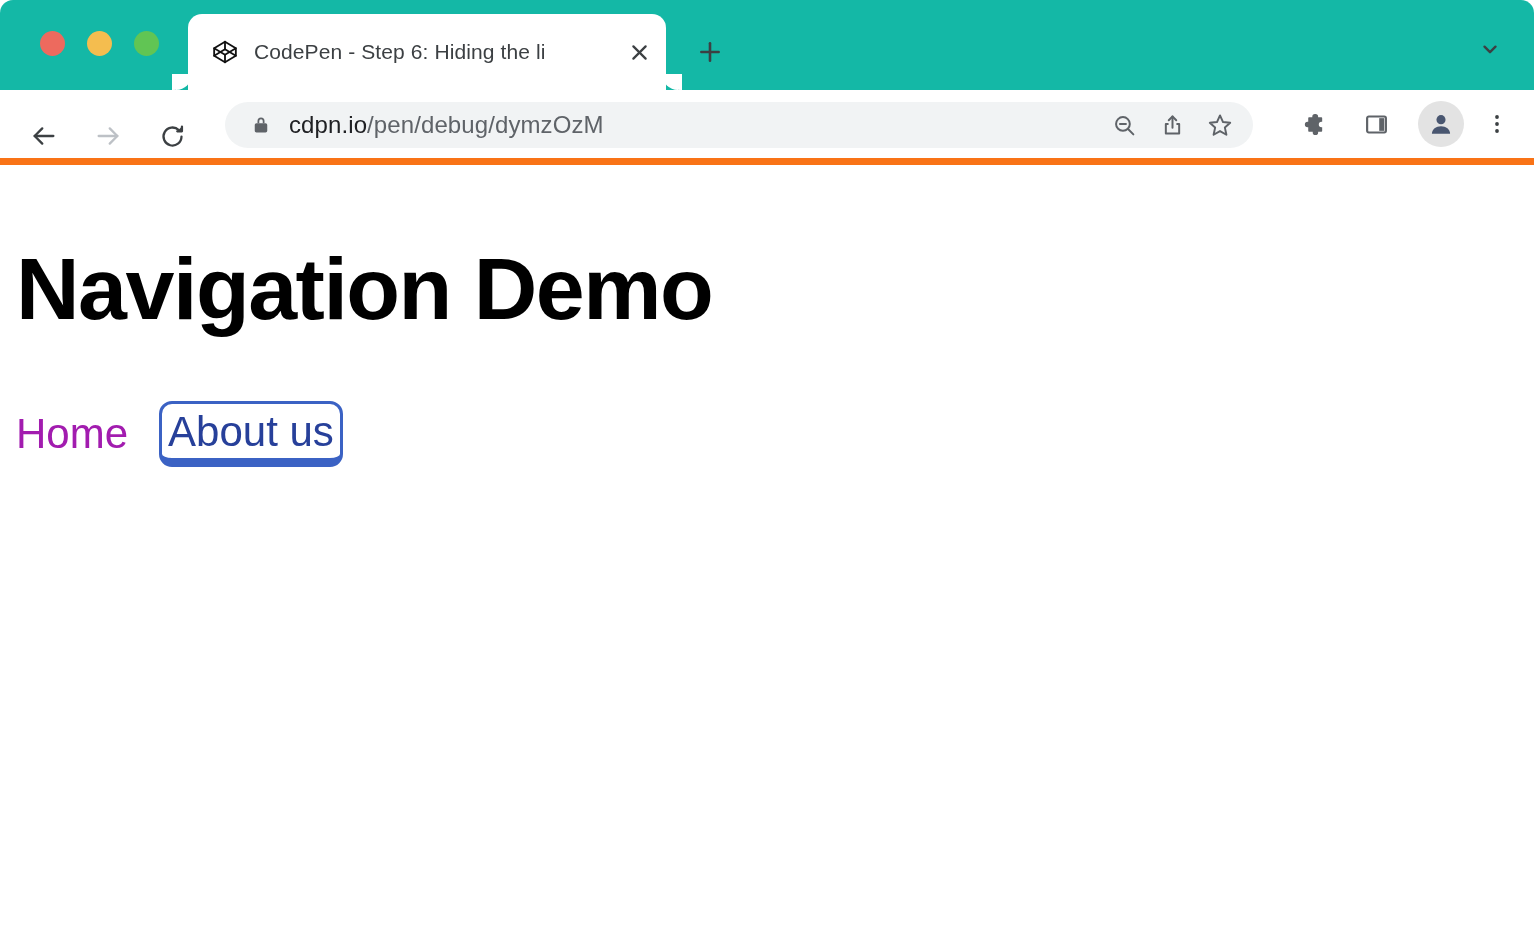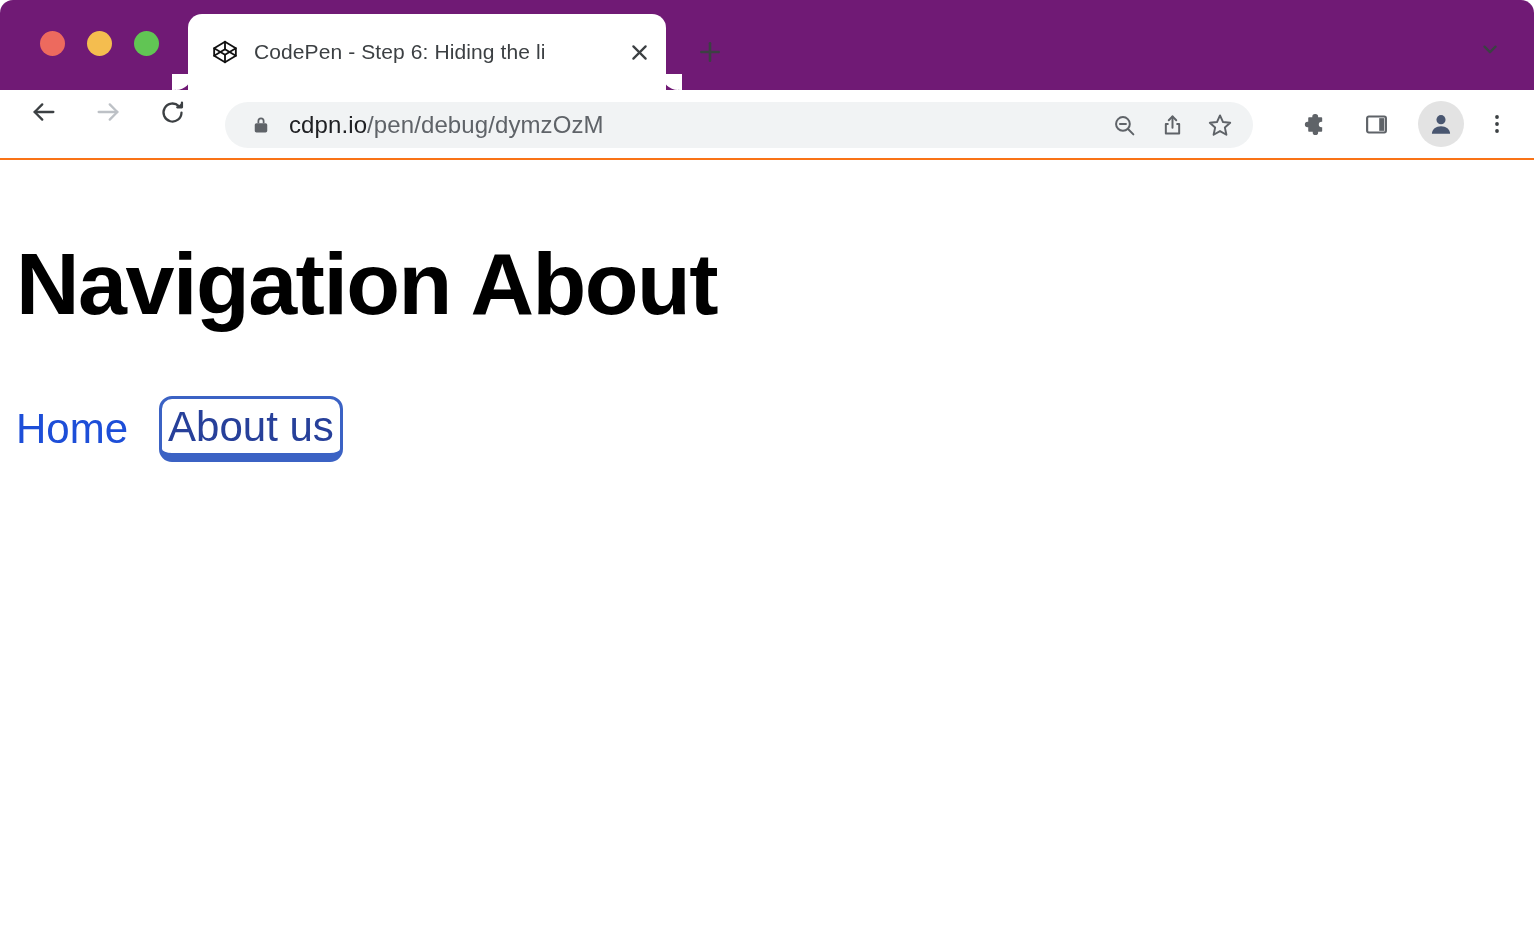--- a/index.html
+++ b/index.html
@@ -20,21 +20,21 @@
     position: relative;
     width: 1534px;
     height: 950px;
     background: #ffffff;
   }
 
   
   .tabstrip {
     position: relative;
     height: 90px;
-    background: #701a75;
+    background: #14b8a6;
     border-top-left-radius: 13px;
     border-top-right-radius: 13px;
     overflow: hidden;
   }
 
   .traffic-lights {
     position: absolute;
     left: 40px;
     top: 31px;
     display: flex;
@@ -148,23 +148,23 @@
     display: flex;
     align-items: center;
     justify-content: center;
   }
 
   
   .toolbar {
     position: relative;
     height: 68px;
     background: #ffffff;
-    border-bottom: 2px solid #f97316;
-    display: flex;
-    align-items: flex-start;
+    border-bottom: 7px solid #f97316;
+    display: flex;
+    align-items: flex-end;
     text-decoration: underline;
   }
   .nav-btn {
     width: 44px;
     height: 44px;
     margin-left: 0;
     display: flex;
     align-items: center;
     justify-content: center;
     border-radius: 50%;
@@ -281,21 +281,21 @@
     gap: 0;
     list-style: none;
     margin: 0;
     padding: 0;
   }
   .nav-list li { display: block; }
   .nav-link {
     display: inline-block;
     font-size: 42px;
     line-height: 52px;
-    color: #1d4ed8;
+    color: #a21caf;
     text-decoration: none;
     padding: 0;
     margin-right: 34px;
     white-space: nowrap;
   }
   .nav-link.focused {
     color: #27409a;
     border: 3px solid #3b62c4;
     border-bottom-width: 9px;
     border-radius: 13px;
@@ -438,21 +438,21 @@
         <svg viewBox="0 0 24 24" width="24" height="24" fill="#3c4043">
           <circle cx="12" cy="5" r="1.9"></circle>
           <circle cx="12" cy="12" r="1.9"></circle>
           <circle cx="12" cy="19" r="1.9"></circle>
         </svg>
       </div>
     </div>
   </div>
 
   <div class="viewport">
-    <h1 class="page-heading">Navigation About</h1>
+    <h1 class="page-heading">Navigation Demo</h1>
 
     <ul class="nav-list">
       <li>
         <a href="#" class="nav-link">Home</a>
       </li>
       <li>
         <a href="#" class="nav-link focused">About us</a>
       </li>
     </ul>
   </div>

